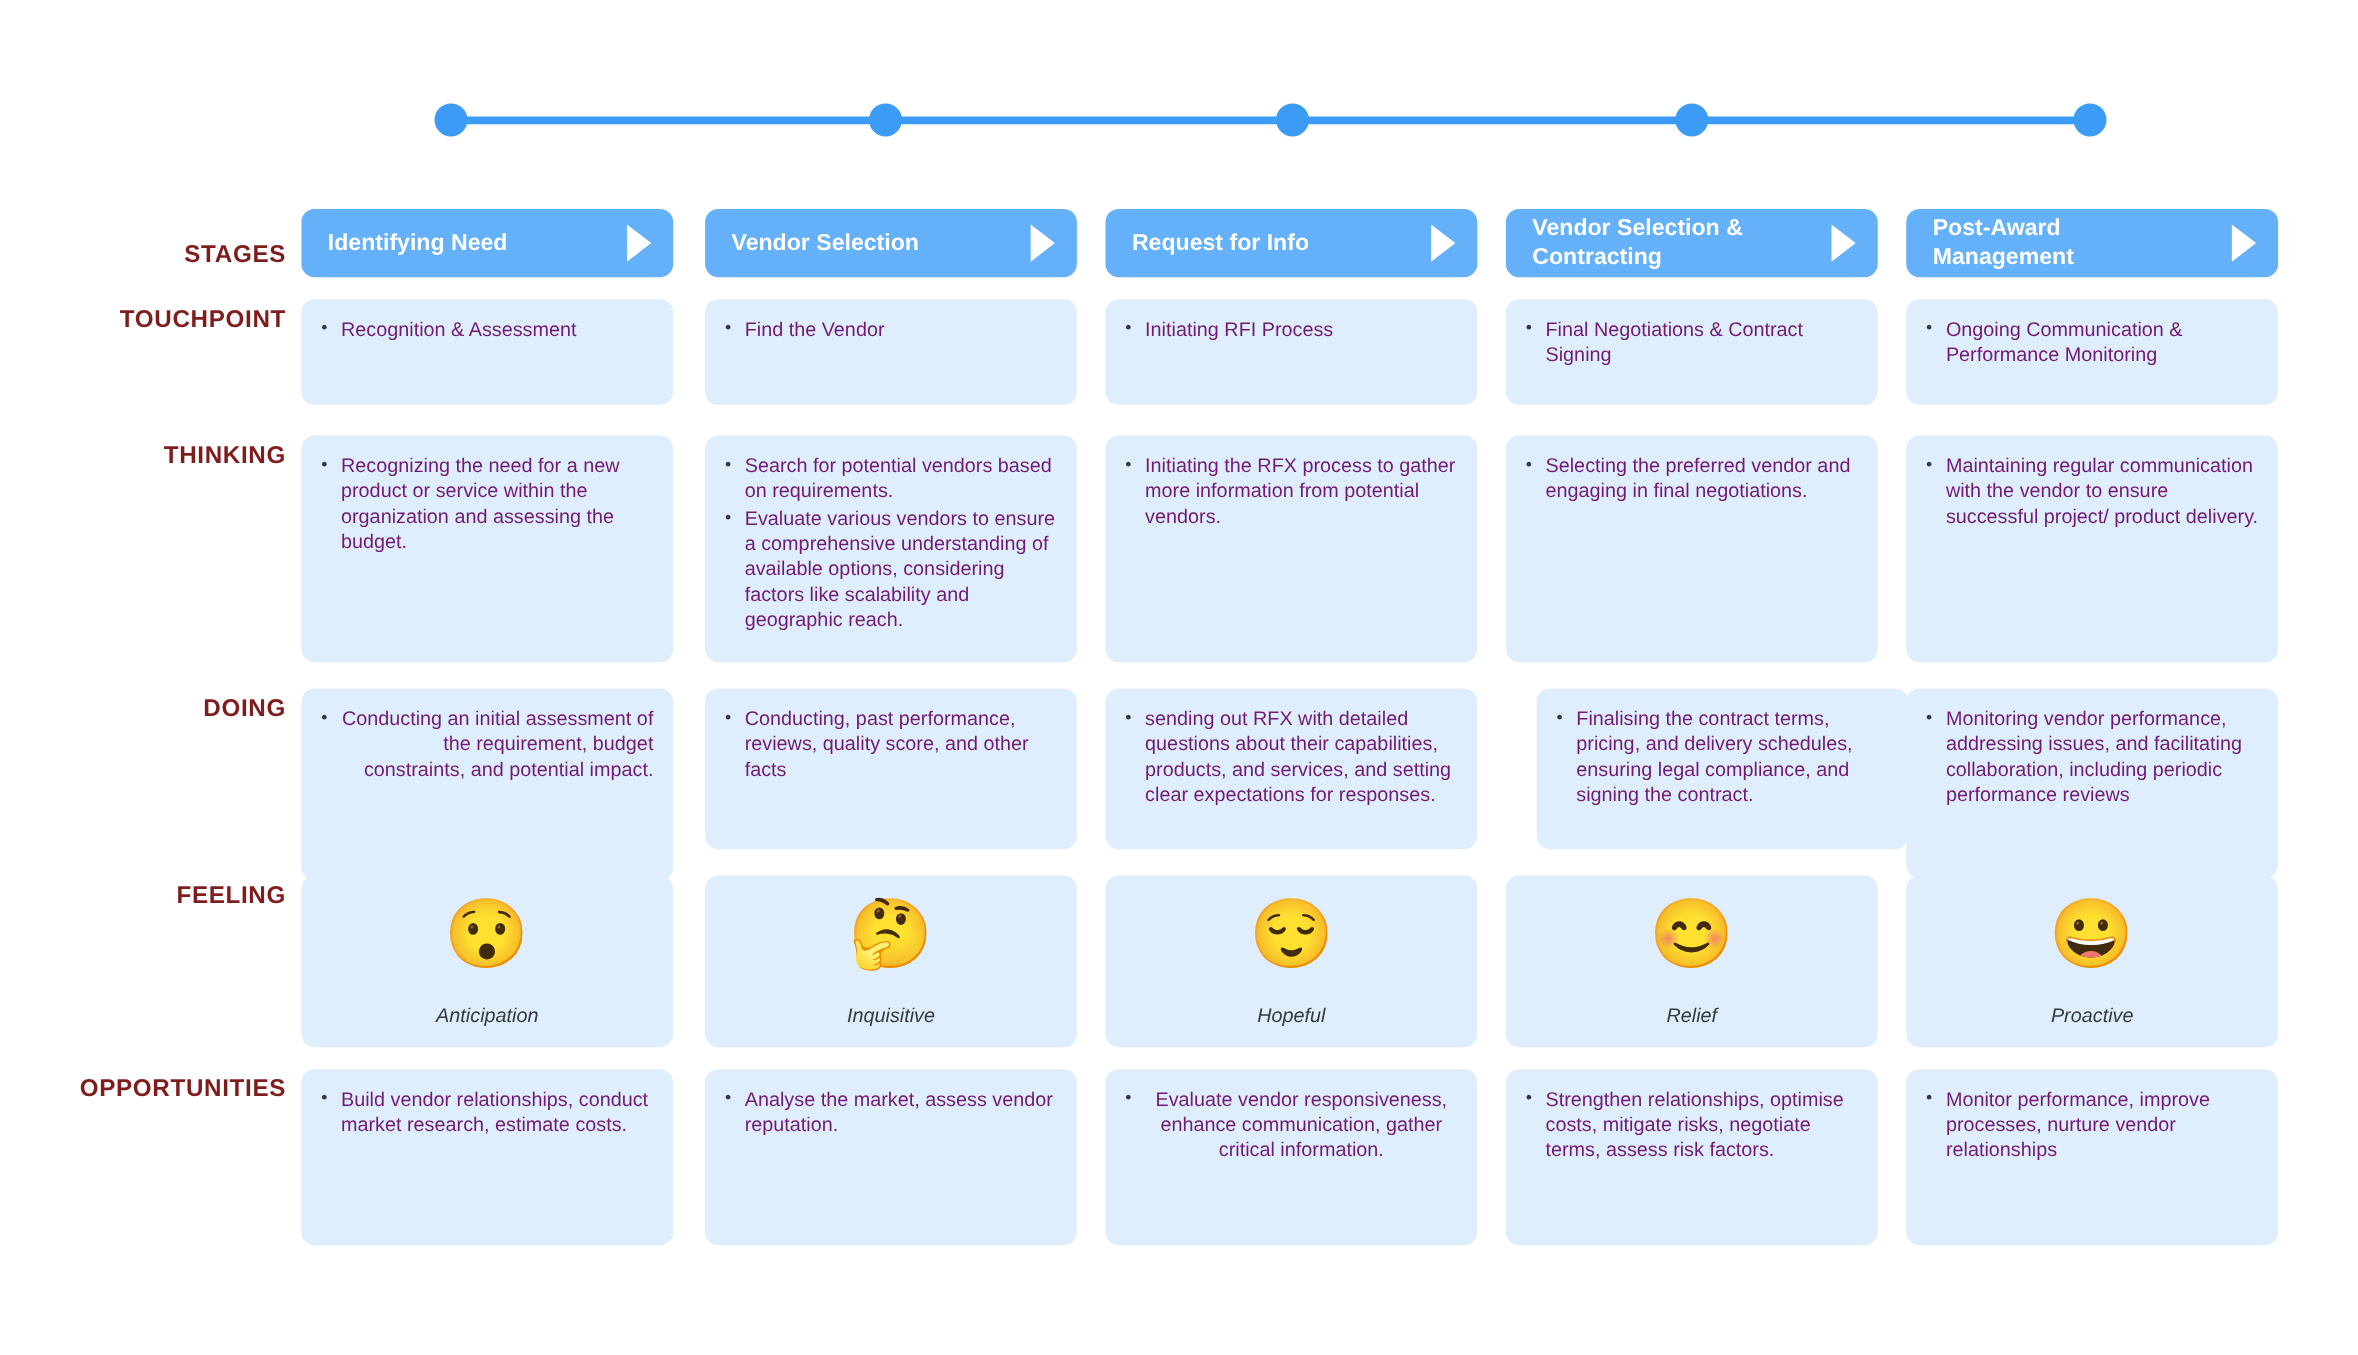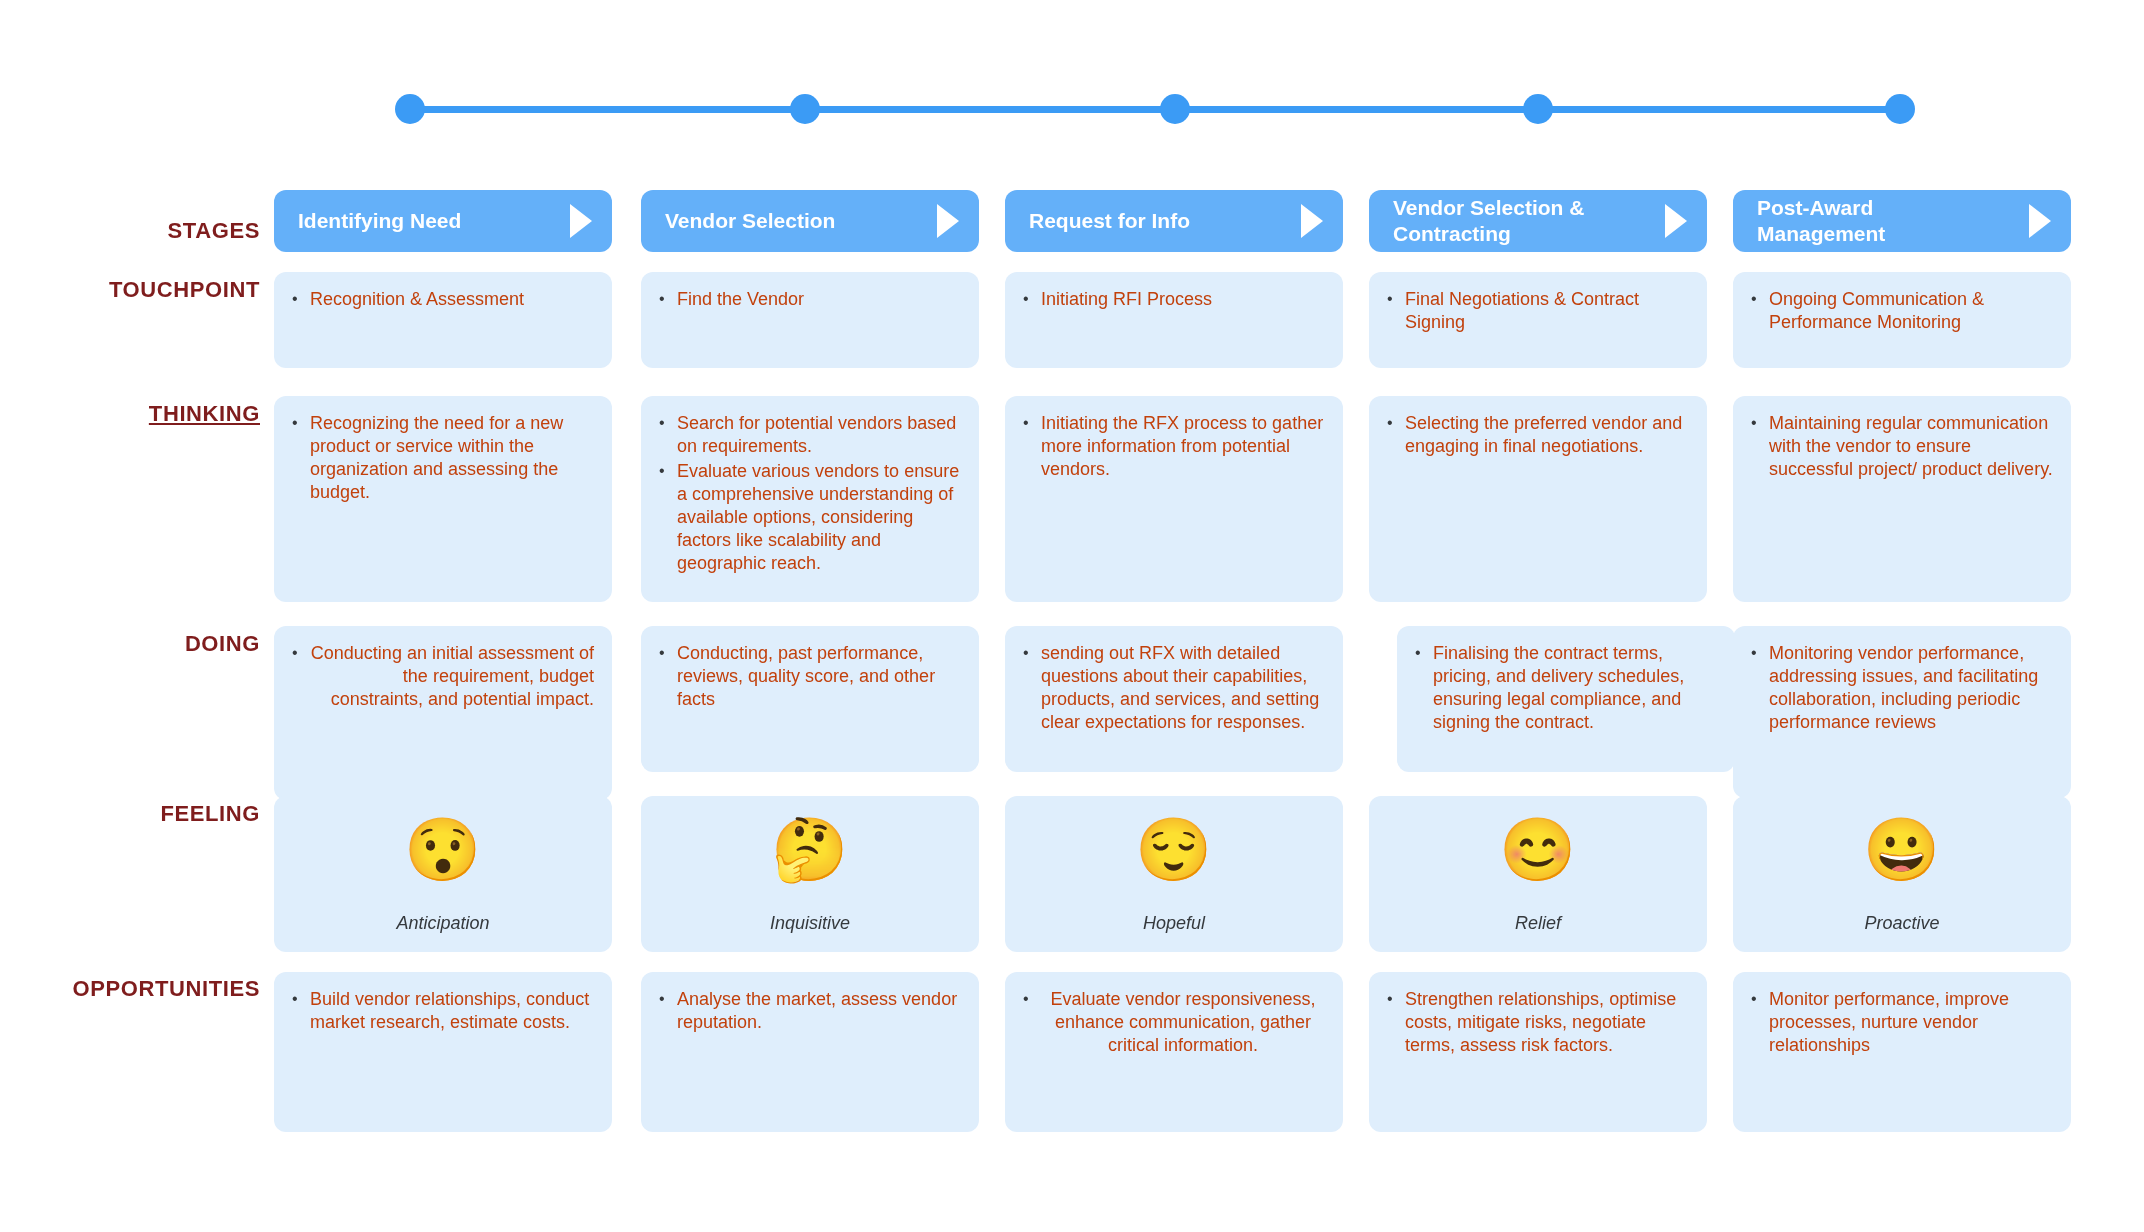--- a/index.html
+++ b/index.html
@@ -104,21 +104,21 @@
     padding: 16px 18px 14px 14px;
   }
   .panel ul {
     list-style: none;
   }
   .panel li {
     position: relative;
     padding-left: 22px;
     font-size: 18px;
     line-height: 23px;
-    color: #c2410c;
+    color: #701a75;
     margin-bottom: 2px;
   }
   .panel li::before {
     content: "\2022";
     position: absolute;
     left: 4px;
     top: -1px;
     font-size: 16px;
     color: #35393d;
   }
@@ -156,21 +156,21 @@
     <div class="timeline-dot" style="left:395px;"></div>
     <div class="timeline-dot" style="left:765px;"></div>
     <div class="timeline-dot" style="left:1128px;"></div>
     <div class="timeline-dot" style="left:1490px;"></div>
   </div>
 
   <div class="grid">
 
     <div class="row-label" style="top:218px;">STAGES</div>
     <div class="row-label" style="top:277px;">TOUCHPOINT</div>
-    <div class="row-label" style="top:401px;text-decoration:underline;">THINKING</div>
+    <div class="row-label" style="top:401px;">THINKING</div>
     <div class="row-label" style="top:631px;">DOING</div>
     <div class="row-label" style="top:801px;">FEELING</div>
     <div class="row-label" style="top:976px;">OPPORTUNITIES</div>
 
     <div class="cell stage-pill" style="left:274px; top:190px; width:338px;">
       <span class="stage-title">Identifying Need</span>
       <span class="stage-arrow"></span>
     </div>
     <div class="cell panel" style="left:274px; top:272px; width:338px; height:96px;">
       <ul>

